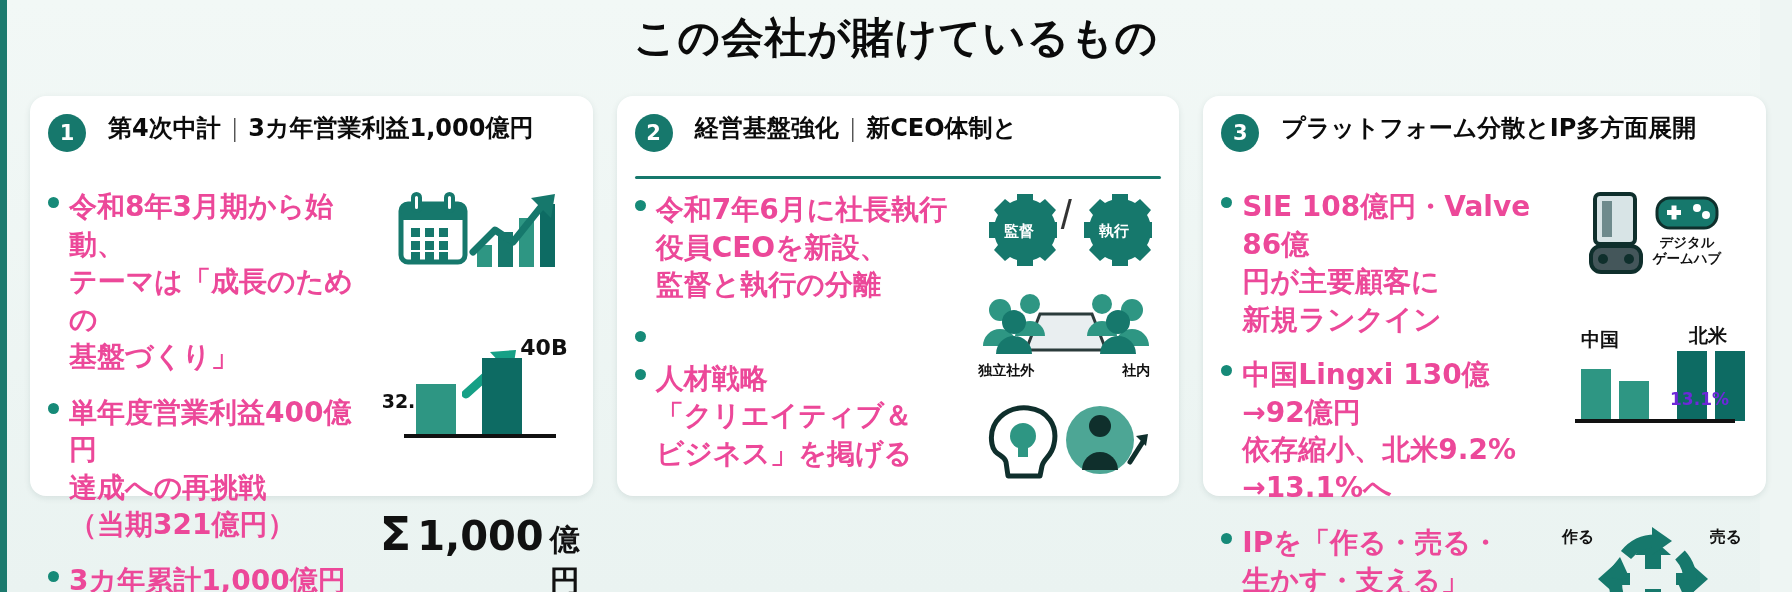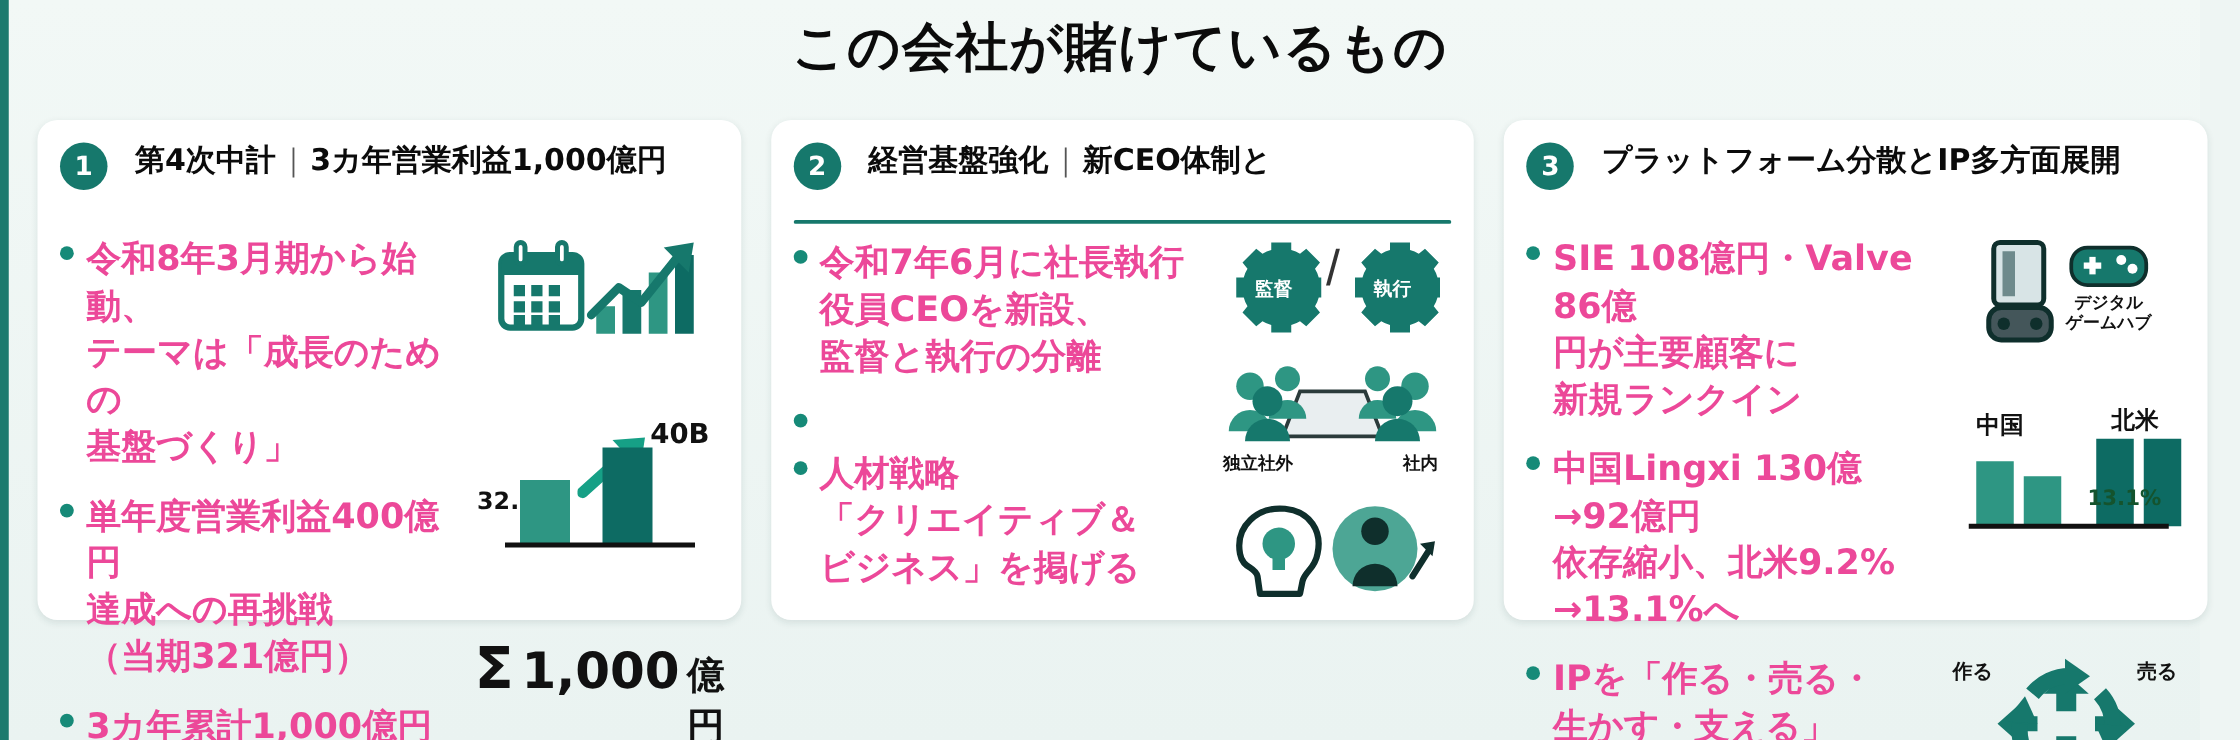--- a/index.html
+++ b/index.html
@@ -78,21 +78,21 @@
   .under-row{display:flex;justify-content:space-between;width:172px;margin-top:-4px;}
   .c3chart{position:relative;width:176px;height:110px;}
   .c3bars{position:absolute;left:16px;bottom:10px;display:flex;align-items:flex-end;gap:8px;height:78px;}
   .c3bar{width:30px;}
   .c3bar.n1{background:#2e9683;height:52px;}
   .c3bar.n2{background:#2e9683;height:40px;}
   .c3bar.n3{background:#0d6b63;height:70px;}
   .c3bar.n4{background:#0d6b63;height:70px;}
   .c3axis{position:absolute;left:10px;bottom:8px;width:160px;height:4px;background:#111;}
   .c3lbl{position:absolute;font-size:19px;font-weight:bold;font-family:Liberation Sans, sans-serif;}
-  .c3pct{position:absolute;right:12px;bottom:22px;color:#14532d;font-size:17px;font-weight:bold;
+  .c3pct{position:absolute;right:12px;bottom:22px;color:#6d28d9;font-size:17px;font-weight:bold;
     font-family:"DejaVu Sans",sans-serif;}
   .hubcap{font-size:13.5px;font-weight:bold;line-height:1.2;text-align:center;
     font-family:"DejaVu Sans",sans-serif;}
   .cyclewrap{position:relative;width:186px;height:116px;margin-top:44px;}
   .cyc-lbl{position:absolute;font-size:16px;font-weight:bold;font-family:"DejaVu Sans",sans-serif;}
 </style>
 </head>
 <body>
 
 <div class="page">

